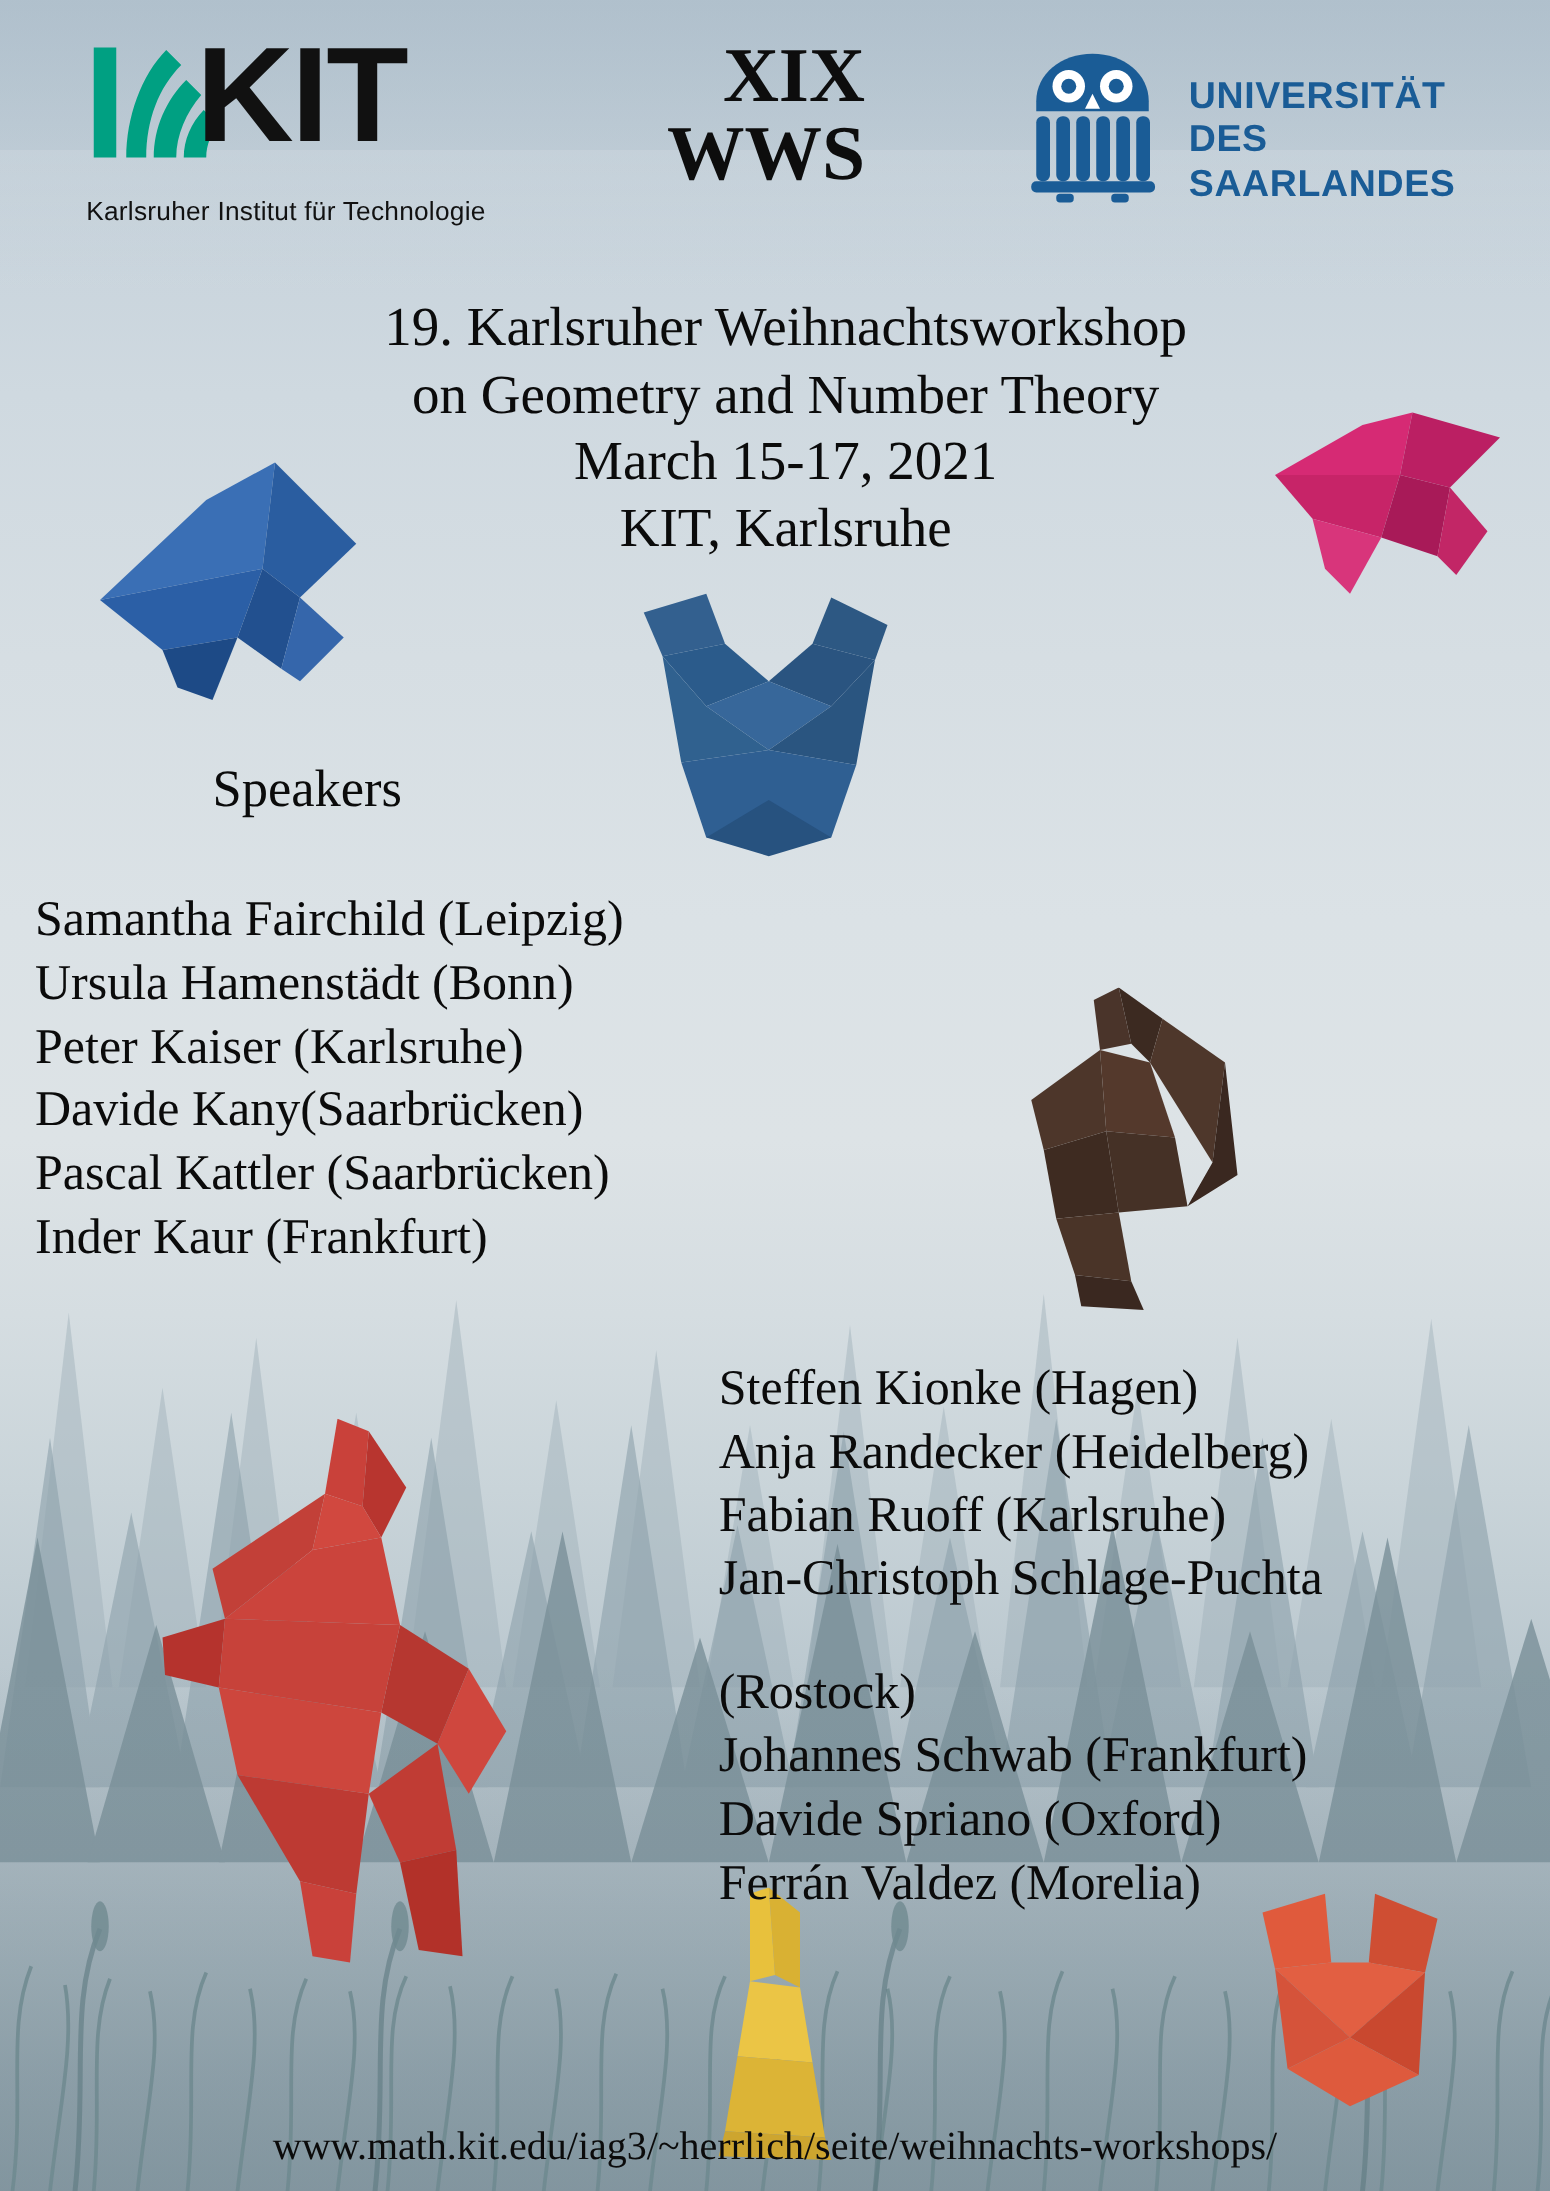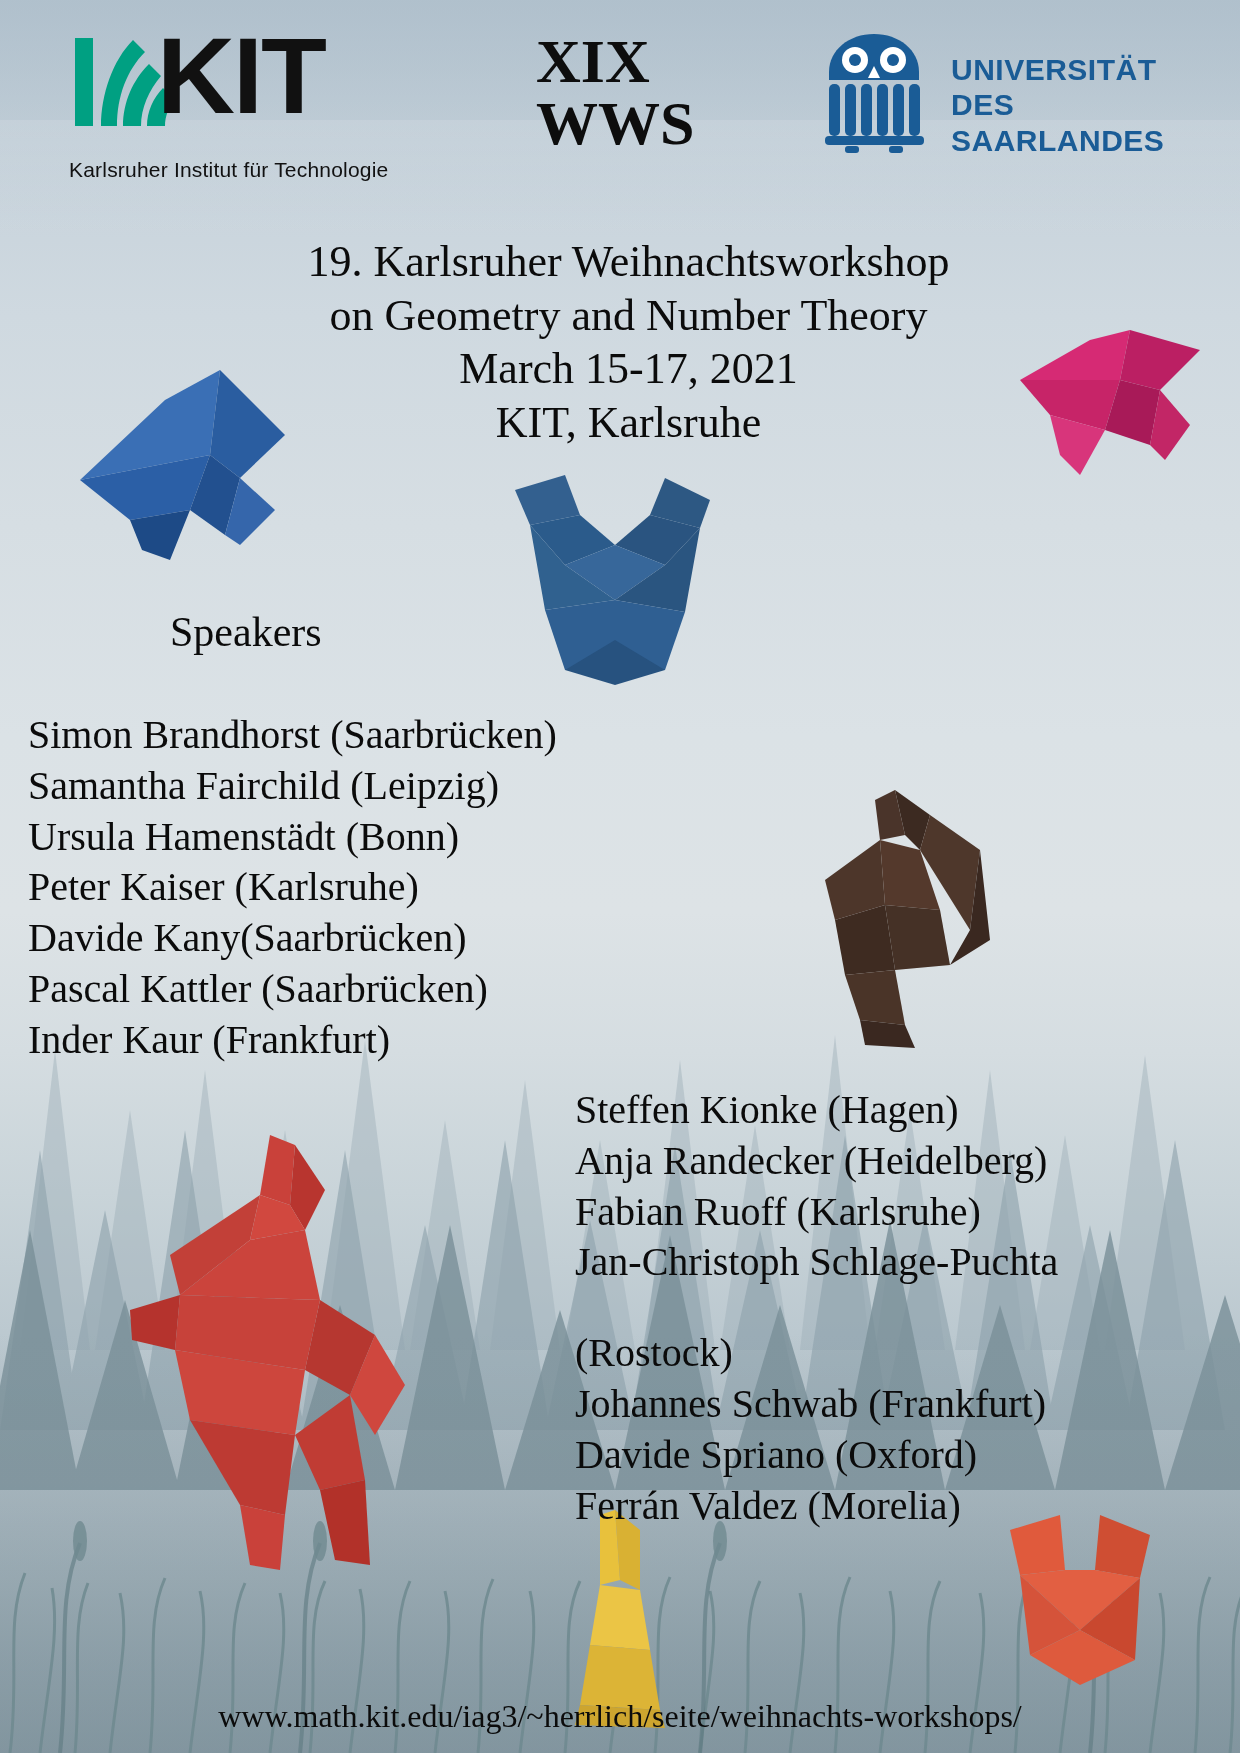--- a/index.html
+++ b/index.html
@@ -93,39 +93,39 @@
     font-family: "Liberation Sans", sans-serif;
     font-weight: bold;
     font-size: 108px;
     letter-spacing: -2px;
     color: #111;
     line-height: 1;
   }
 
   .wws-title {
     position: absolute;
-    left: 536px;
+    left: 492px;
     top: 30px;
     width: 200px;
-    text-align: left;
+    text-align: right;
     font-family: "Liberation Serif", serif;
     font-weight: bold;
     font-size: 62px;
     line-height: 1.0;
     color: #0d0d0d;
   }
 
   .uds-logo {
     position: absolute;
     left: 815px;
     top: 32px;
     width: 360px;
     height: 140px;
     display: flex;
-    align-items: flex-start;
+    align-items: center;
     gap: 18px;
   }
   .uds-owl { width: 118px; height: 122px; }
   .uds-text {
     font-family: "Liberation Sans", sans-serif;
     font-weight: bold;
     color: #1a5c96;
     font-size: 30px;
     line-height: 1.18;
     letter-spacing: 0.5px;
@@ -459,21 +459,20 @@
   <div class="main-title">
     <div>19. Karlsruher Weihnachtsworkshop</div>
     <div>on Geometry and Number Theory</div>
     <div>March 15-17, 2021</div>
     <div>KIT, Karlsruhe</div>
   </div>
 
   <div class="speakers-heading">Speakers</div>
 
   <div class="list-left">
-    <div>Simon Brandhorst (Saarbrücken)</div>
     <div>Samantha Fairchild (Leipzig)</div>
     <div>Ursula Hamenstädt (Bonn)</div>
     <div>Peter Kaiser (Karlsruhe)</div>
     <div>Davide Kany(Saarbrücken)</div>
     <div>Pascal Kattler (Saarbrücken)</div>
     <div>Inder Kaur (Frankfurt)</div>
   </div>
 
   <div class="list-right">
     <div>Steffen Kionke (Hagen)</div>

